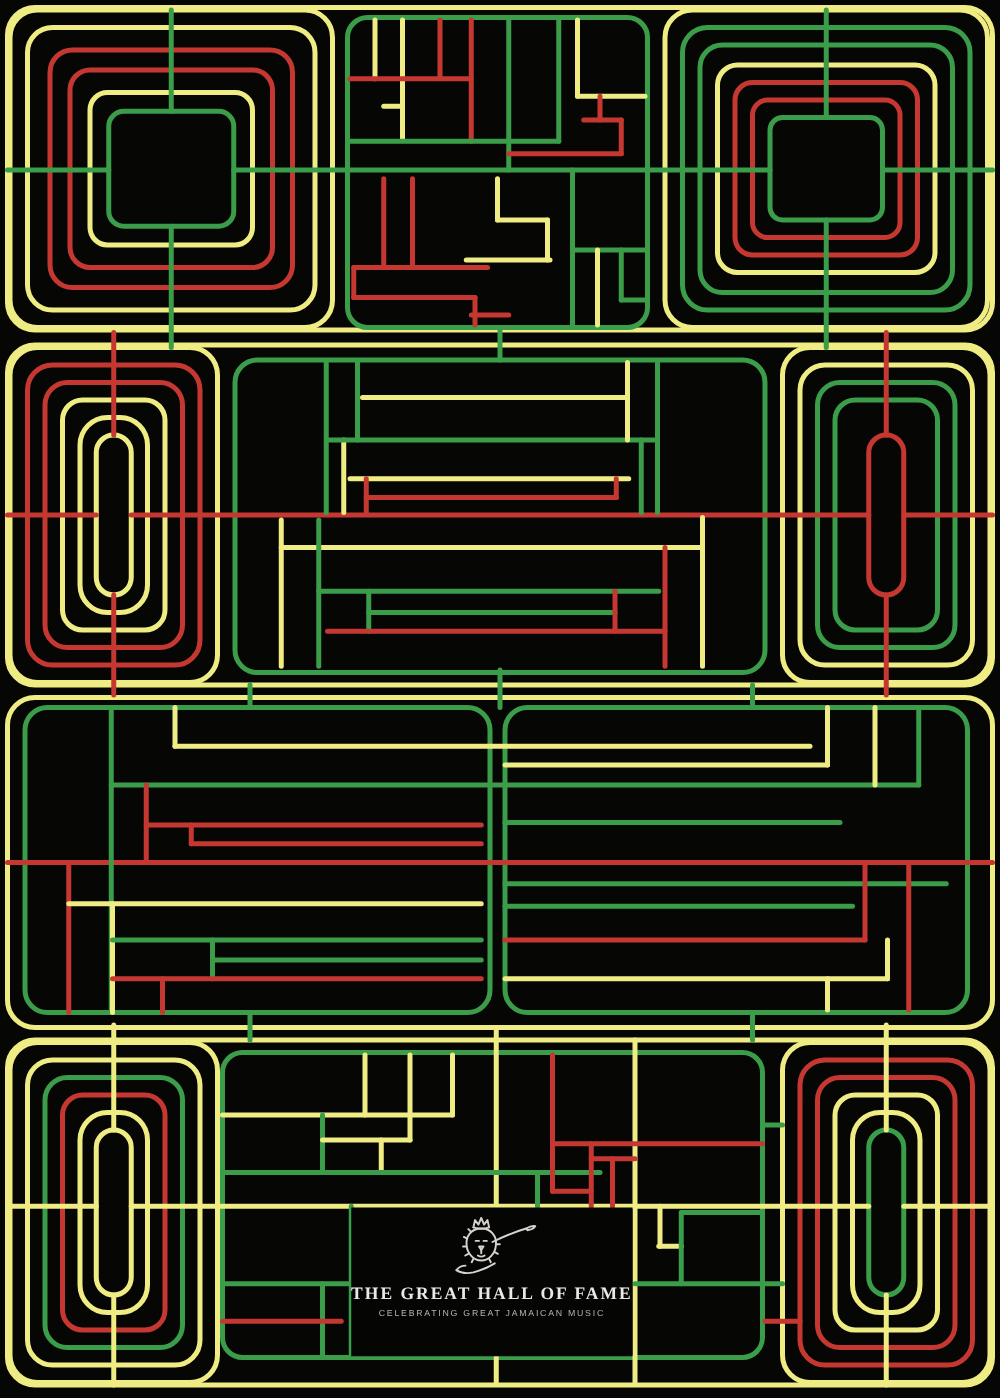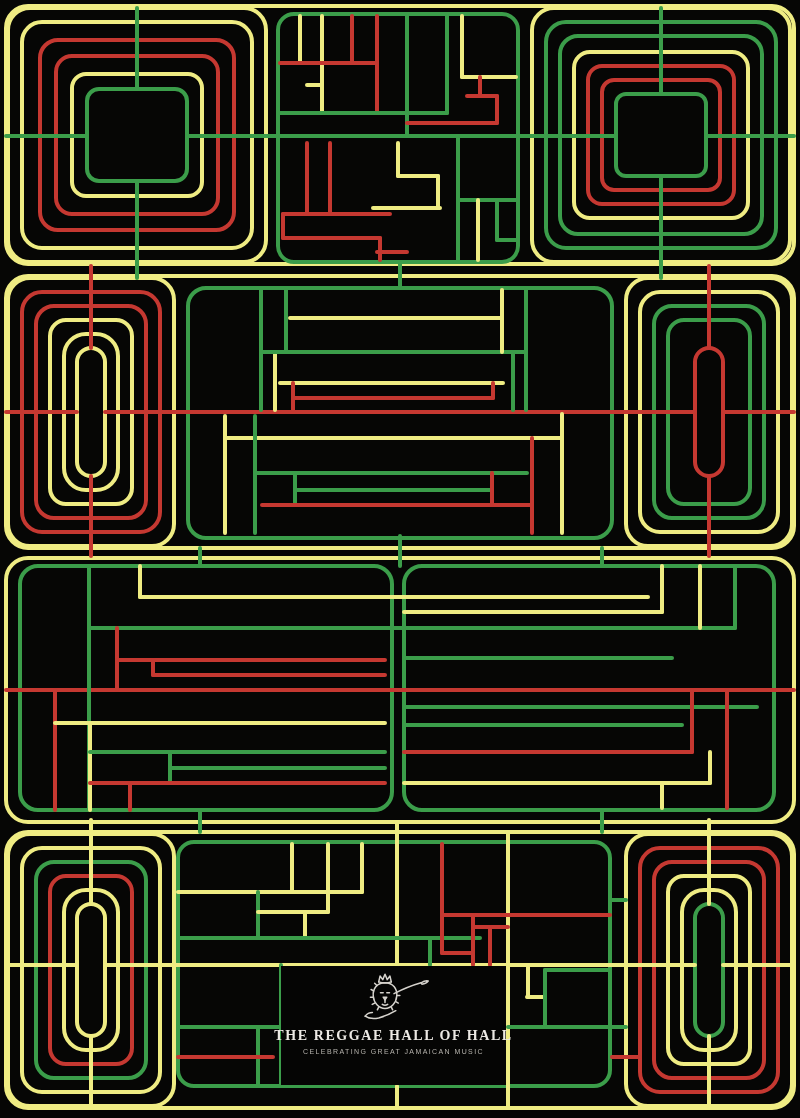--- a/index.html
+++ b/index.html
@@ -219,17 +219,17 @@
       <path d="M35,23 L38,23 M42,23 L45,23"></path>
       <path d="M38,28 L42,28 L40,31 Z"></path>
       <path d="M40,31 L40,34 M37,36 Q40,38 43,36"></path>
 
       <path d="M50,24 Q66,16 80,12"></path>
       <path d="M80,12 Q85,9 88,10 Q86,13 81,13.5 Z"></path>
 
       <path d="M18,49 Q24,53 33,51 Q44,48 52,43"></path>
       <path d="M18,49 Q21,45 26,45"></path>
     </svg>
-    <div class="title">THE REGGAE HALL OF HALL</div>
+    <div class="title">THE GREAT HALL OF FAME</div>
     <div class="subtitle">CELEBRATING GREAT JAMAICAN MUSIC</div>
   </div>
 
 </div>
 
 </body></html>

